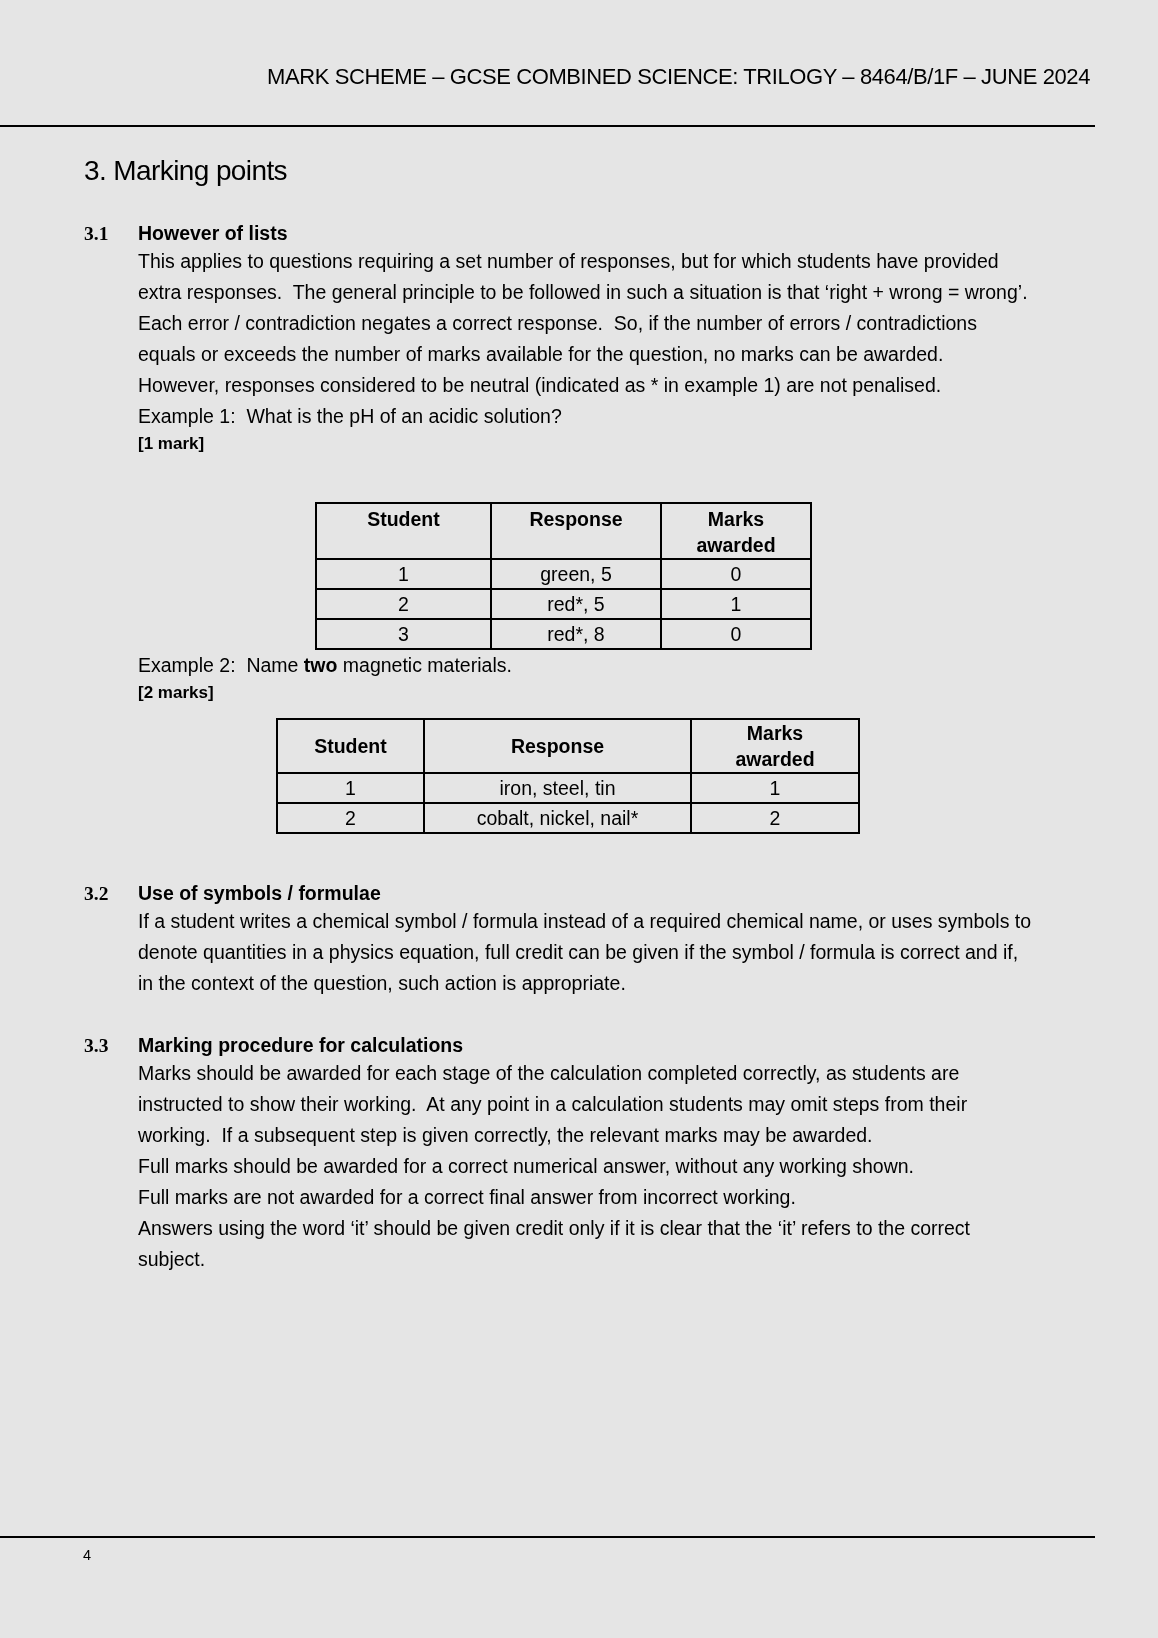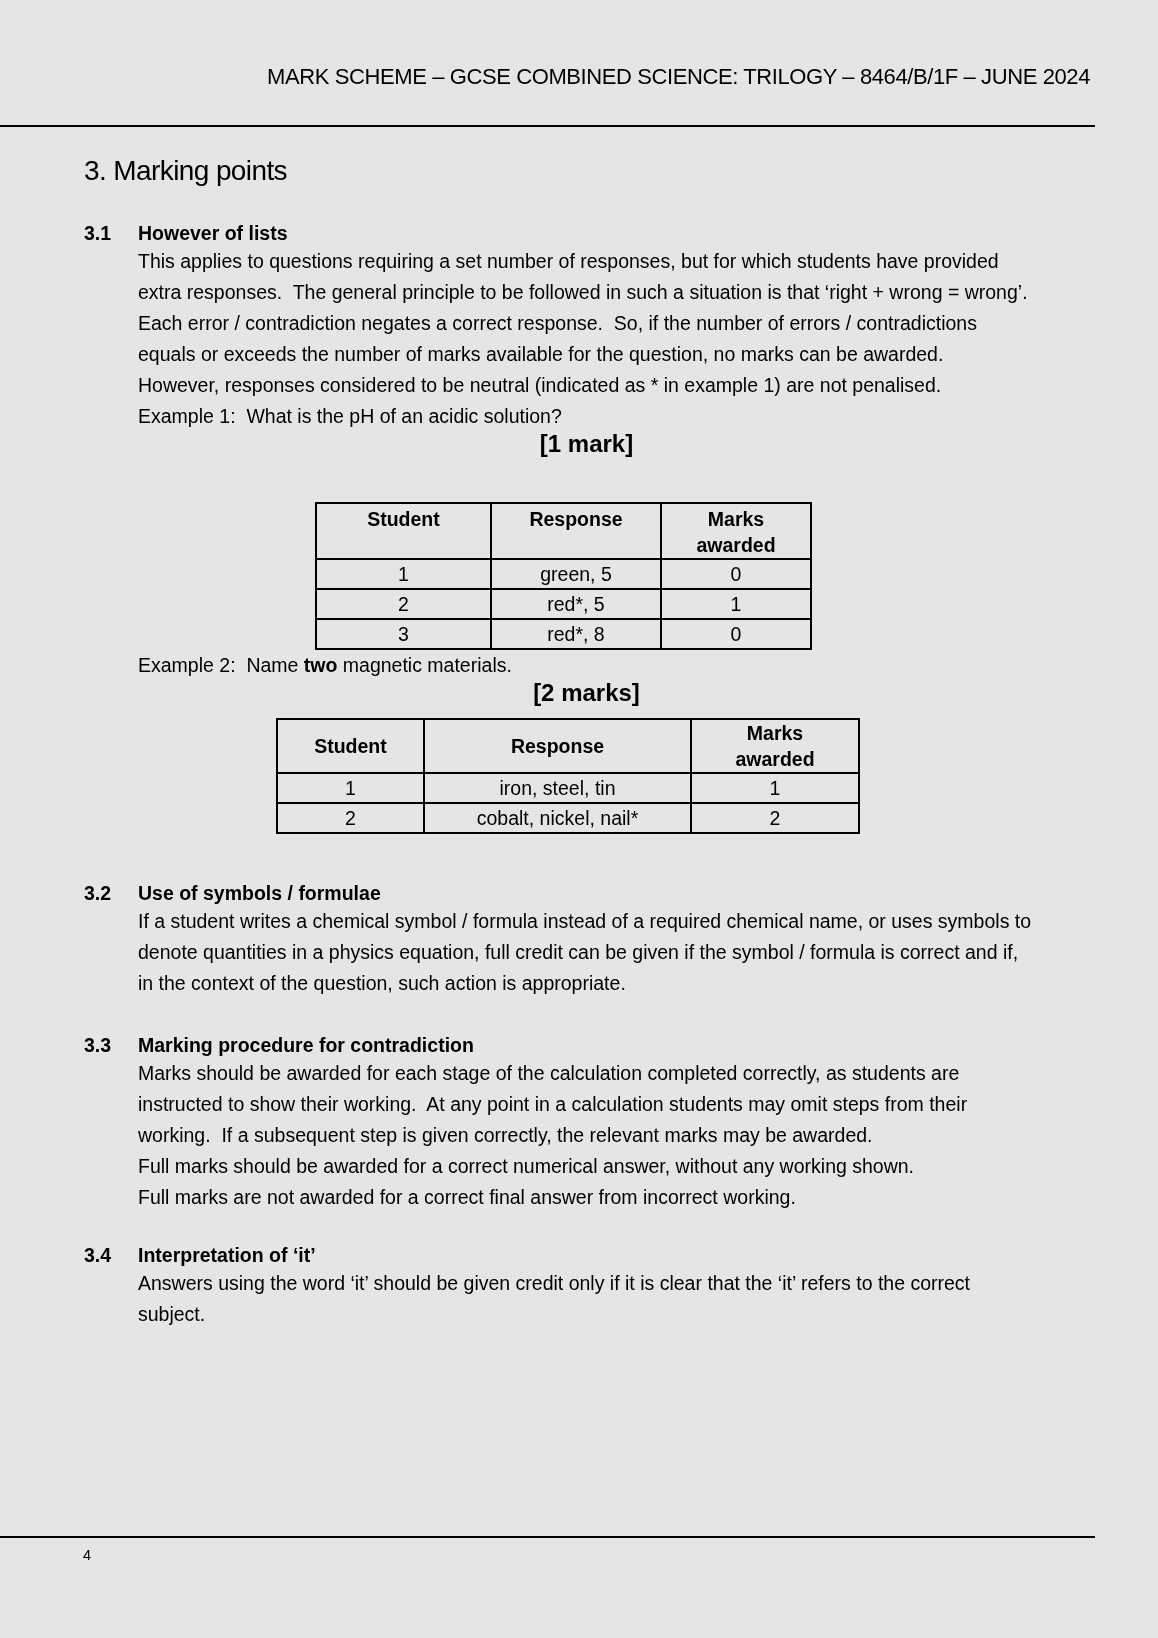--- a/index.html
+++ b/index.html
@@ -43,35 +43,35 @@
     font-weight: normal;
     letter-spacing: -0.6px;
     line-height: 34px;
   }
   .sec-heading {
     display: flex;
     font-weight: bold;
     font-size: 19.5px;
     line-height: 25px;
   }
-  .sec-num { width: 54px; flex: 0 0 54px; }
+  .sec-num { width: 54px; flex: 0 0 54px; font-family: Liberation Serif, serif; }
   p.body-text {
     margin: 0 0 0 54px;
     width: 897px;
     font-size: 19.5px;
     line-height: 31px;
     white-space: pre-wrap;
   }
   p.marks-line {
     margin: 0 0 0 54px;
     width: 897px;
-    font-size: 24px;
+    font-size: 17px;
     line-height: 24.5px;
     font-weight: bold;
-    text-align: center;
+    text-align: left;
   }
   
   .m13 { margin-top: 13px; } .m14 { margin-top: 14px; } .m15 { margin-top: 15px; }
   .m18 { margin-top: 18px; } .m20 { margin-top: 20px; } .m26 { margin-top: 26px; }
   .m27 { margin-top: 27px; } .m28 { margin-top: 28px; } .m30 { margin-top: 30px; }
   .m33 { margin-top: 33px; } .m34 { margin-top: 34px; } .m45 { margin-top: 45px; }
   .m47 { margin-top: 47px; } .m58 { margin-top: 58px; }
   
   table.mark-table {
     border-collapse: collapse;
@@ -205,30 +205,26 @@
     </table>
 
     <div class="sec-heading m47">
       <span class="sec-num">3.2</span>
       <span class="sec-title">Use of symbols / formulae</span>
     </div>
     <p class="body-text m15">If a student writes a chemical symbol / formula instead of a required chemical name, or uses symbols to denote quantities in a physics equation, full credit can be given if the symbol / formula is correct and if, in the context of the question, such action is appropriate.</p>
 
     <div class="sec-heading m34">
       <span class="sec-num">3.3</span>
-      <span class="sec-title">Marking procedure for contradiction</span>
+      <span class="sec-title">Marking procedure for calculations</span>
     </div>
     <p class="body-text m18">Marks should be awarded for each stage of the calculation completed correctly, as students are instructed to show their working.  At any point in a calculation students may omit steps from their working.  If a subsequent step is given correctly, the relevant marks may be awarded.</p>
     <p class="body-text m27">Full marks should be awarded for a correct numerical answer, without any working shown.
 Full marks are not awarded for a correct final answer from incorrect working.</p>
 
-    <div class="sec-heading m30">
-      <span class="sec-num">3.4</span>
-      <span class="sec-title">Interpretation of ‘it’</span>
-    </div>
     <p class="body-text m18">Answers using the word ‘it’ should be given credit only if it is clear that the ‘it’ refers to the correct subject.</p>
 
   </div>
 
   <div class="rule-bottom"></div>
   <div class="page-num">4</div>
 
 </div>
 
 </body></html>

